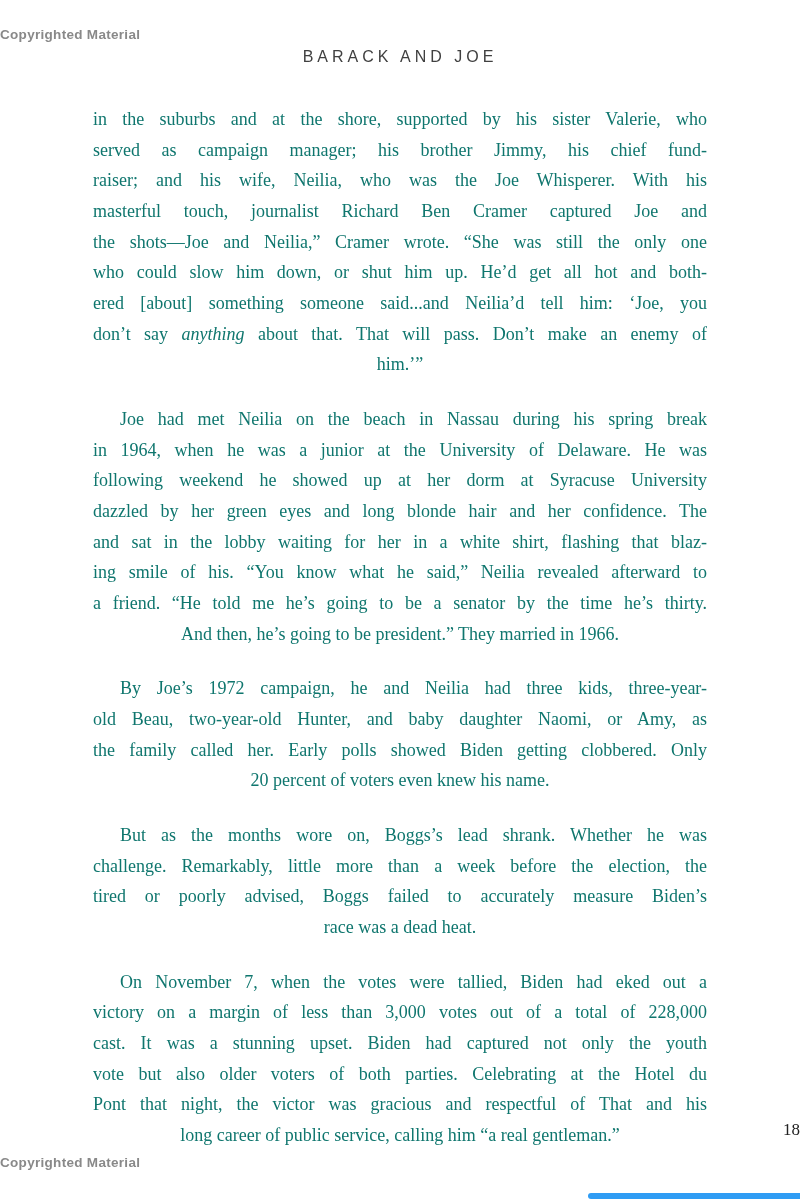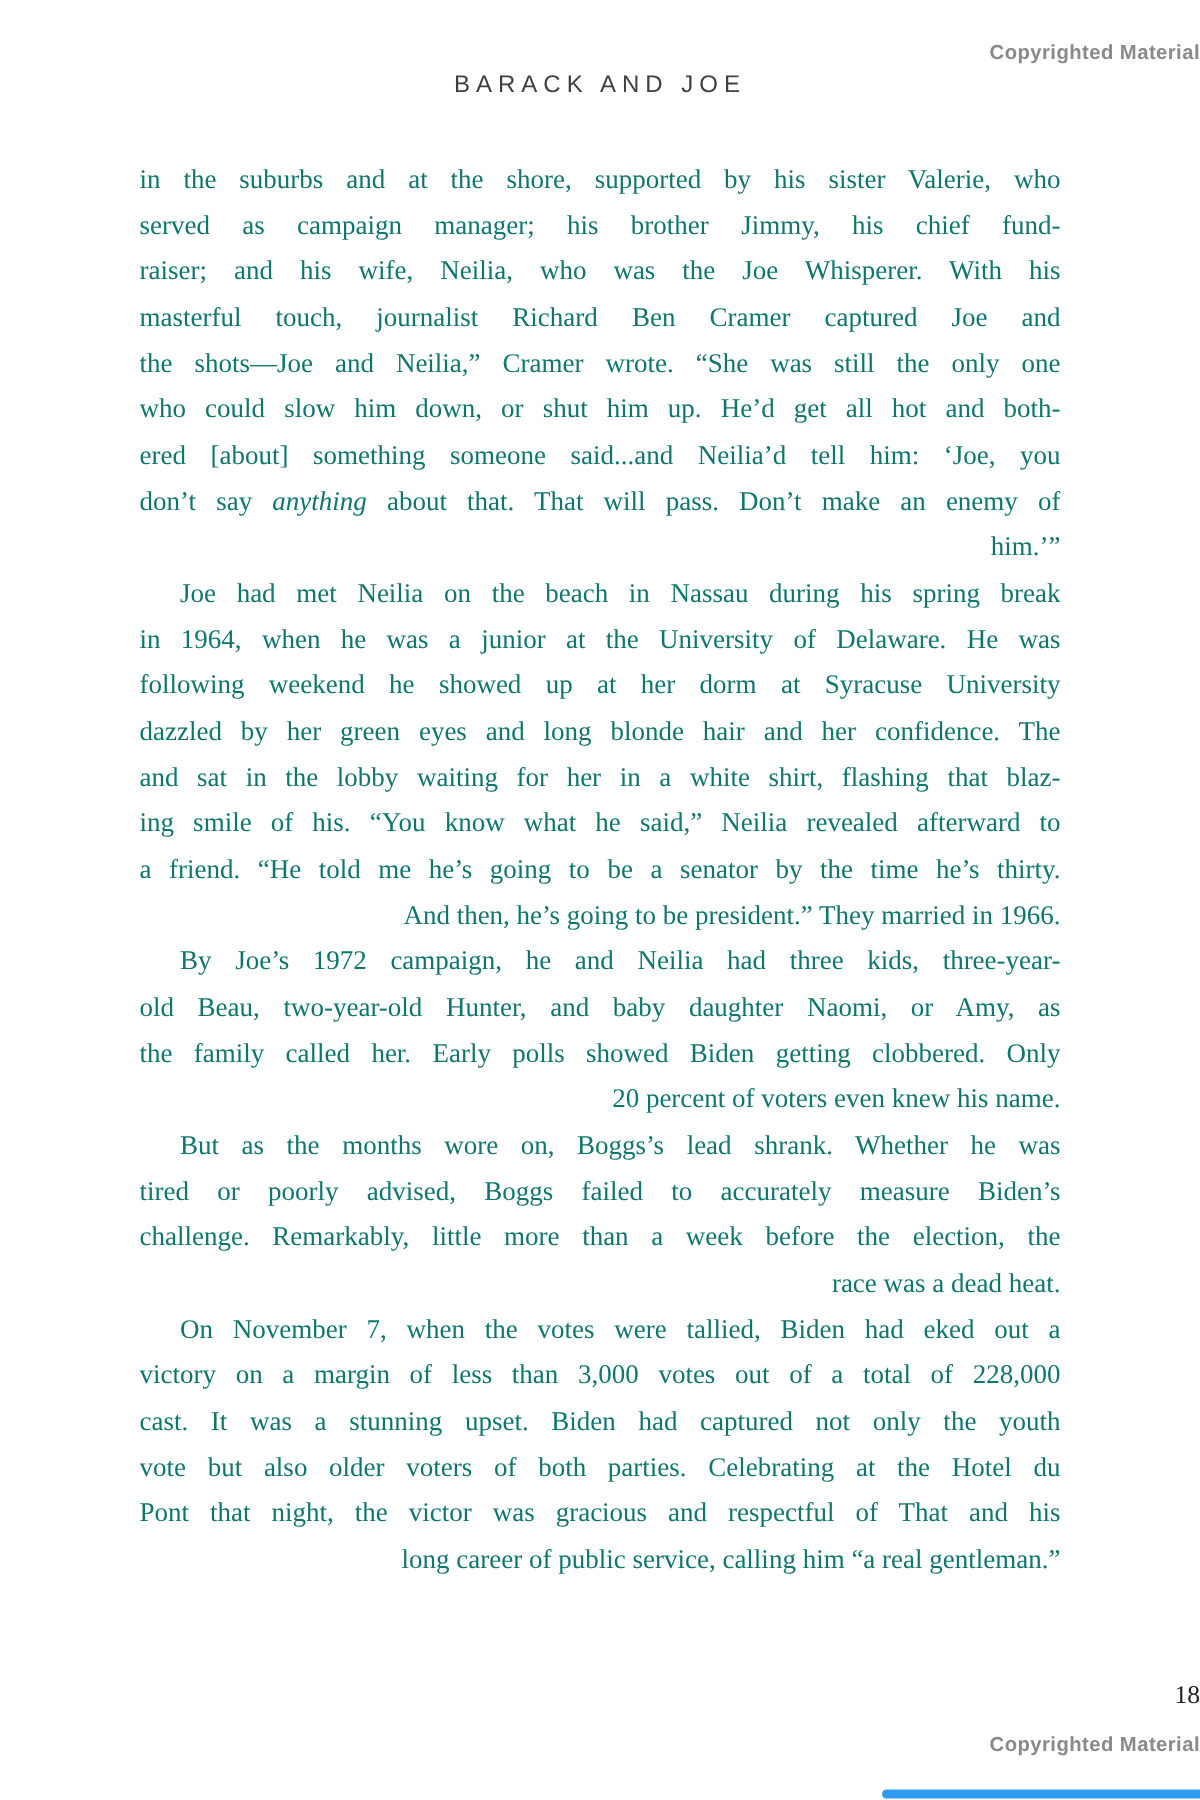--- a/index.html
+++ b/index.html
@@ -9,21 +9,21 @@
     width: 800px;
     height: 1200px;
     background: #ffffff;
     overflow: hidden;
     font-family: "Liberation Serif", serif;
   }
   .copyright-notice {
     position: absolute;
     left: 0;
     width: 100%;
-    text-align: right;
+    text-align: left;
     font-family: "Liberation Sans", sans-serif;
     font-weight: bold;
     font-size: 13.5px;
     letter-spacing: 0.3px;
     color: #898989;
   }
   .notice-top { top: 27px; }
   .notice-bottom { top: 1155px; }
   .running-head {
     position: absolute;
@@ -49,22 +49,22 @@
     height: 30.68px;
     line-height: 30.68px;
     overflow: hidden;
     white-space: nowrap;
   }
   .line.full {
     white-space: normal;
     text-align: justify;
     text-align-last: justify;
   }
-  .line.last { text-align: right; }
-  .line.indent { text-indent: 27px; }
+  .line.last { text-align: center; }
+  .line.indent { text-indent: 27px; margin-top: 24px; }
   .page-number {
     position: absolute;
     top: 1120px;
     left: 0;
     width: 100%;
     text-align: right;
     font-family: "Liberation Serif", serif;
     font-size: 17px;
     color: #222222;
   }
@@ -109,22 +109,22 @@
         <div class="line last">And then, he’s going to be president.” They married in 1966.</div>
       </div>
       <div class="para">
         <div class="line full indent">By Joe’s 1972 campaign, he and Neilia had three kids, three-year-</div>
         <div class="line full">old Beau, two-year-old Hunter, and baby daughter Naomi, or Amy, as</div>
         <div class="line full">the family called her. Early polls showed Biden getting clobbered. Only</div>
         <div class="line last">20 percent of voters even knew his name.</div>
       </div>
       <div class="para">
         <div class="line full indent">But as the months wore on, Boggs’s lead shrank. Whether he was</div>
+        <div class="line full">challenge. Remarkably, little more than a week before the election, the</div>
         <div class="line full">tired or poorly advised, Boggs failed to accurately measure Biden’s</div>
-        <div class="line full">challenge. Remarkably, little more than a week before the election, the</div>
         <div class="line last">race was a dead heat.</div>
       </div>
       <div class="para">
         <div class="line full indent">On November 7, when the votes were tallied, Biden had eked out a</div>
         <div class="line full">victory on a margin of less than 3,000 votes out of a total of 228,000</div>
         <div class="line full">cast. It was a stunning upset. Biden had captured not only the youth</div>
         <div class="line full">vote but also older voters of both parties. Celebrating at the Hotel du</div>
         <div class="line full">Pont that night, the victor was gracious and respectful of That and his</div>
         <div class="line last">long career of public service, calling him “a real gentleman.”</div>
       </div>

